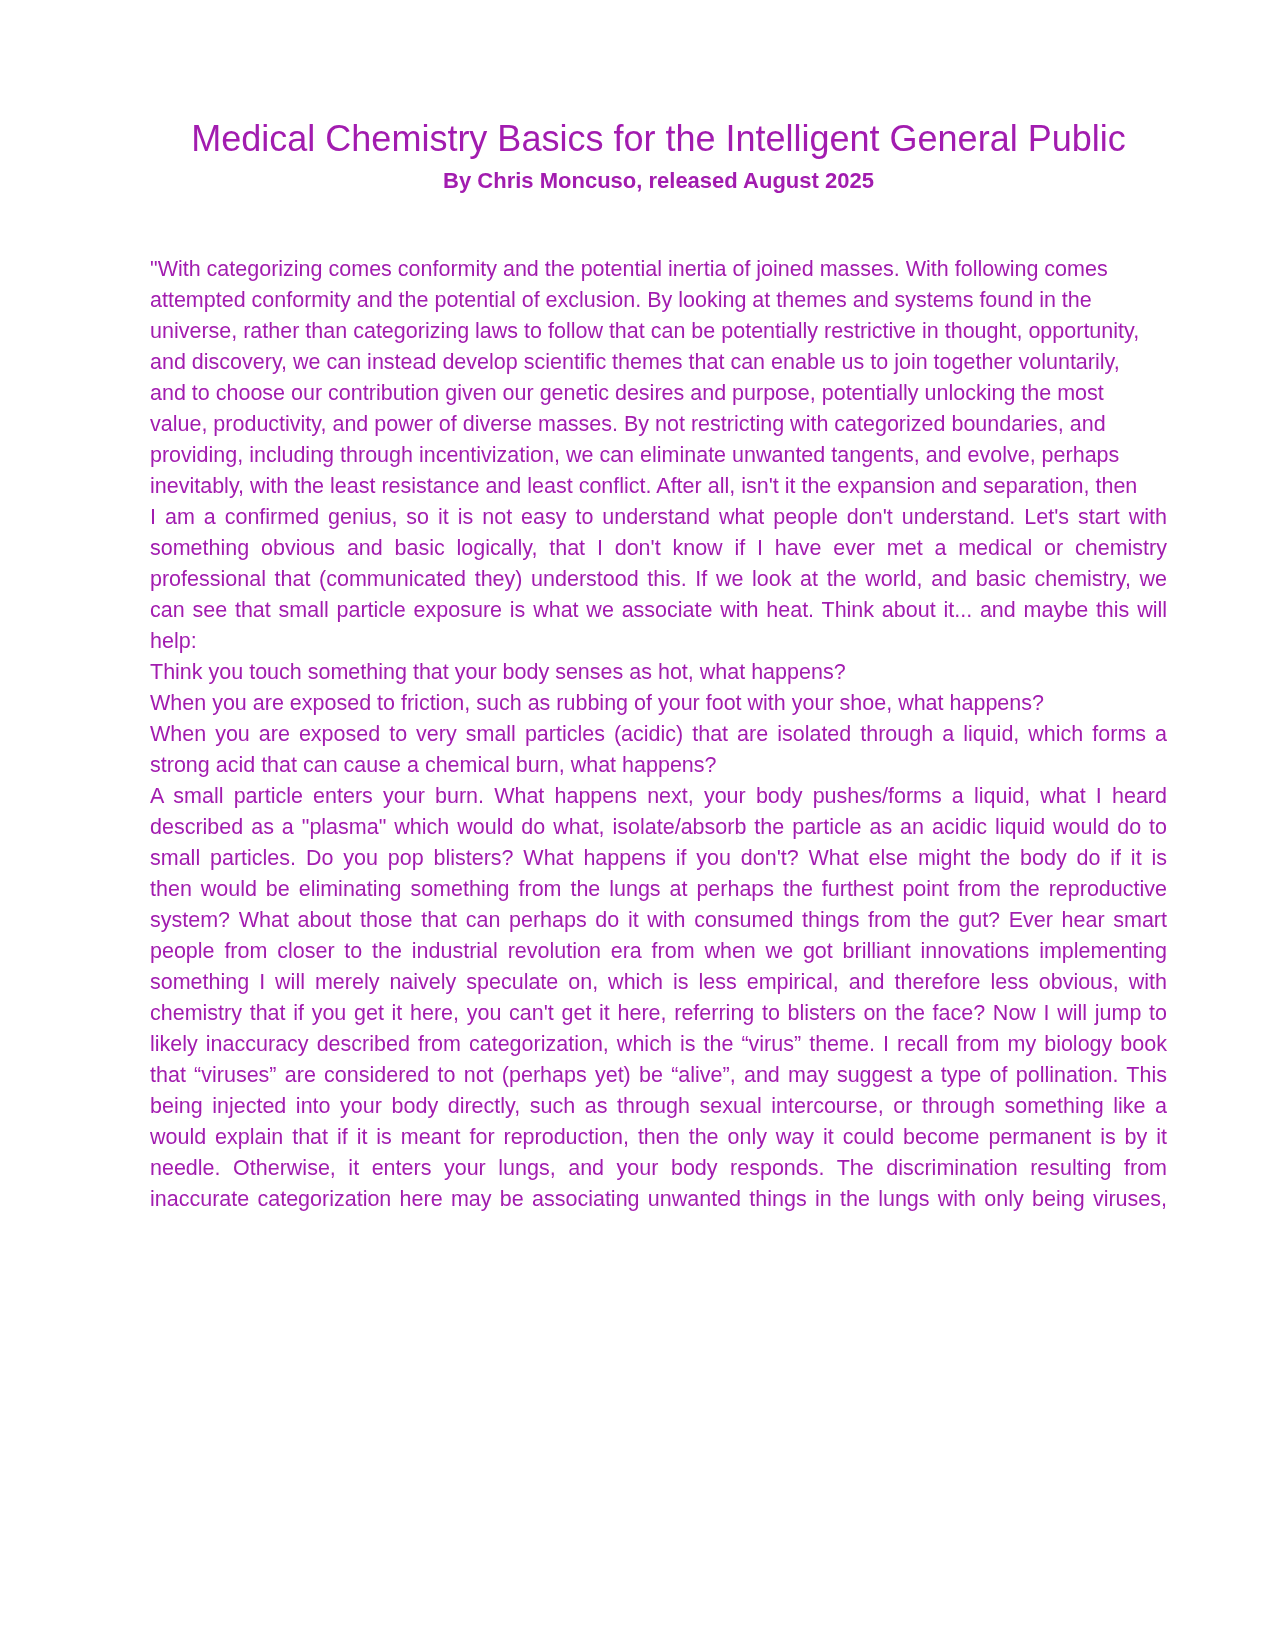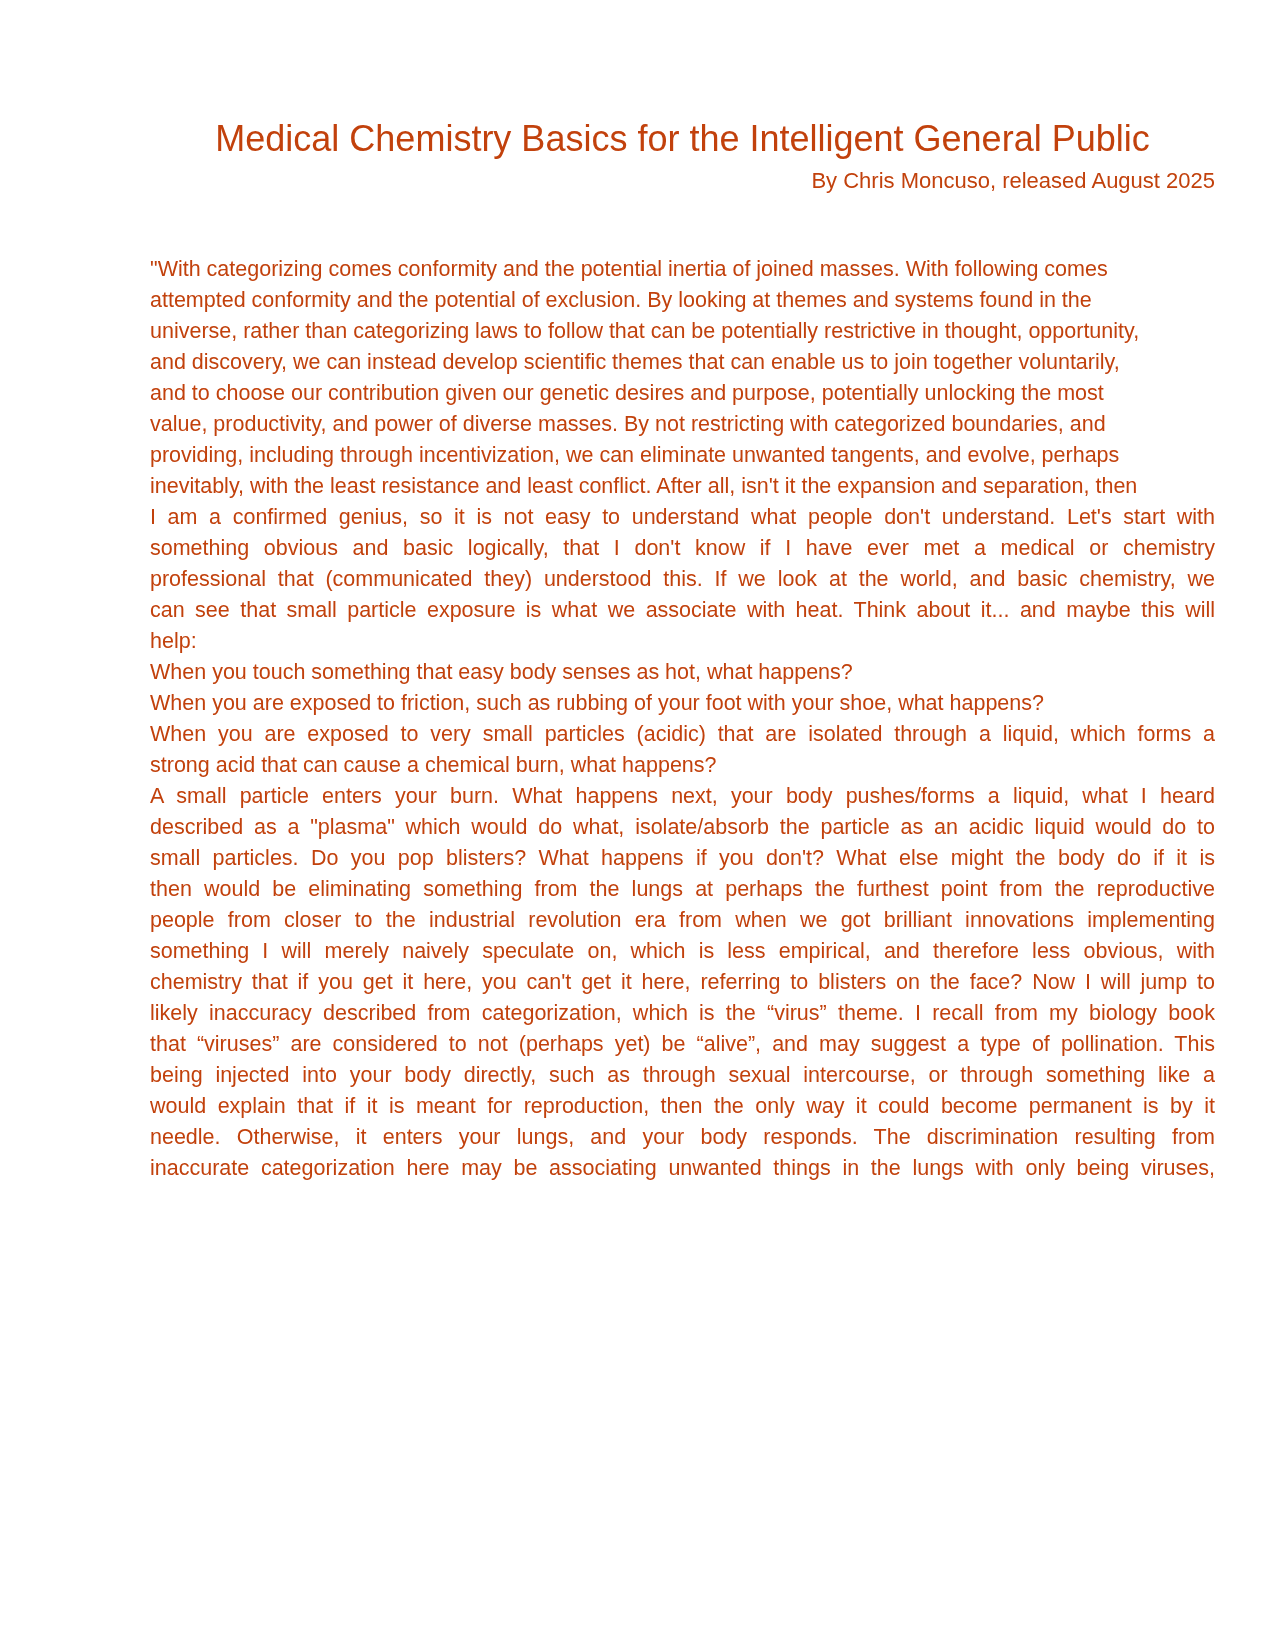--- a/index.html
+++ b/index.html
@@ -5,39 +5,39 @@
   html, body {
     margin: 0;
     padding: 0;
     background: #ffffff;
   }
   .page {
     position: relative;
     width: 1275px;
     height: 1650px;
     box-sizing: border-box;
-    padding: 118px 60px 0 150px;
+    padding: 118px 108px 0 150px;
     background: #ffffff;
-    color: #c2410c;
+    color: #a21caf;
     font-family: "Liberation Sans", sans-serif;
     overflow: hidden;
   }
   .doc-title {
     font-size: 36px;
     line-height: 42px;
     font-weight: 400;
     text-align: center;
     margin: 0;
     white-space: nowrap;
   }
   .doc-byline {
     font-size: 22px;
     line-height: 30px;
-    font-weight: 400;
-    text-align: right;
+    font-weight: 700;
+    text-align: center;
     margin: 6px 0 58px 0;
   }
   .doc-body {
     font-size: 21.5px;
     line-height: 31px;
     font-weight: 400;
   }
   .block {
   }
   .block:first-child {
@@ -71,30 +71,31 @@
         <div class="line">inevitably, with the least resistance and least conflict. After all, isn't it the expansion and separation, then</div>
       </div>
       <div class="block">
         <div class="line stretch">I am a confirmed genius, so it is not easy to understand what people don't understand. Let's start with</div>
         <div class="line stretch">something obvious and basic logically, that I don't know if I have ever met a medical or chemistry</div>
         <div class="line stretch">professional that (communicated they) understood this. If we look at the world, and basic chemistry, we</div>
         <div class="line stretch">can see that small particle exposure is what we associate with heat. Think about it... and maybe this will</div>
         <div class="line">help:</div>
       </div>
       <div class="block">
-        <div class="line">When you touch something that easy body senses as hot, what happens?</div>
+        <div class="line">Think you touch something that your body senses as hot, what happens?</div>
         <div class="line">When you are exposed to friction, such as rubbing of your foot with your shoe, what happens?</div>
         <div class="line stretch">When you are exposed to very small particles (acidic) that are isolated through a liquid, which forms a</div>
         <div class="line">strong acid that can cause a chemical burn, what happens?</div>
       </div>
       <div class="block">
         <div class="line stretch">A small particle enters your burn. What happens next, your body pushes/forms a liquid, what I heard</div>
         <div class="line stretch">described as a "plasma" which would do what, isolate/absorb the particle as an acidic liquid would do to</div>
         <div class="line stretch">small particles. Do you pop blisters? What happens if you don't? What else might the body do if it is</div>
         <div class="line stretch">then would be eliminating something from the lungs at perhaps the furthest point from the reproductive</div>
+        <div class="line stretch">system? What about those that can perhaps do it with consumed things from the gut? Ever hear smart</div>
         <div class="line stretch">people from closer to the industrial revolution era from when we got brilliant innovations implementing</div>
         <div class="line stretch">something I will merely naively speculate on, which is less empirical, and therefore less obvious, with</div>
         <div class="line stretch">chemistry that if you get it here, you can't get it here, referring to blisters on the face? Now I will jump to</div>
         <div class="line stretch">likely inaccuracy described from categorization, which is the “virus” theme. I recall from my biology book</div>
         <div class="line stretch">that “viruses” are considered to not (perhaps yet) be “alive”, and may suggest a type of pollination. This</div>
         <div class="line stretch">being injected into your body directly, such as through sexual intercourse, or through something like a</div>
         <div class="line stretch">would explain that if it is meant for reproduction, then the only way it could become permanent is by it</div>
         <div class="line stretch">needle. Otherwise, it enters your lungs, and your body responds. The discrimination resulting from</div>
         <div class="line stretch">inaccurate categorization here may be associating unwanted things in the lungs with only being viruses,</div>
       </div>

